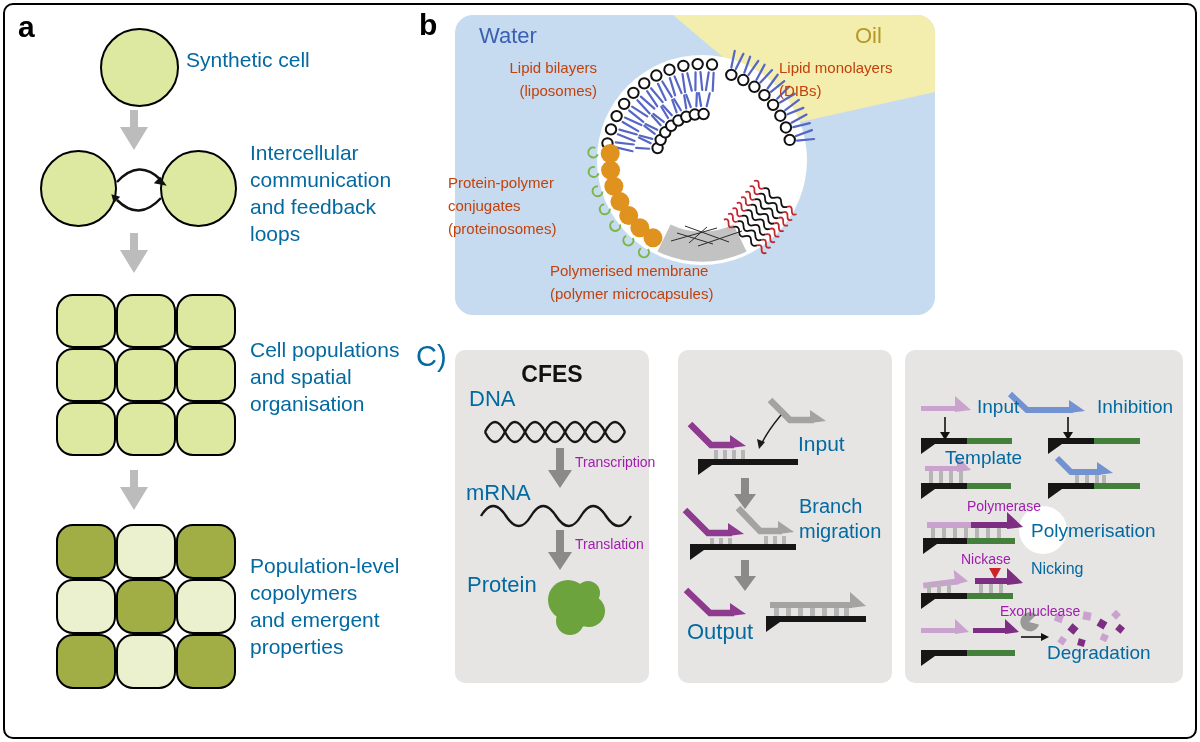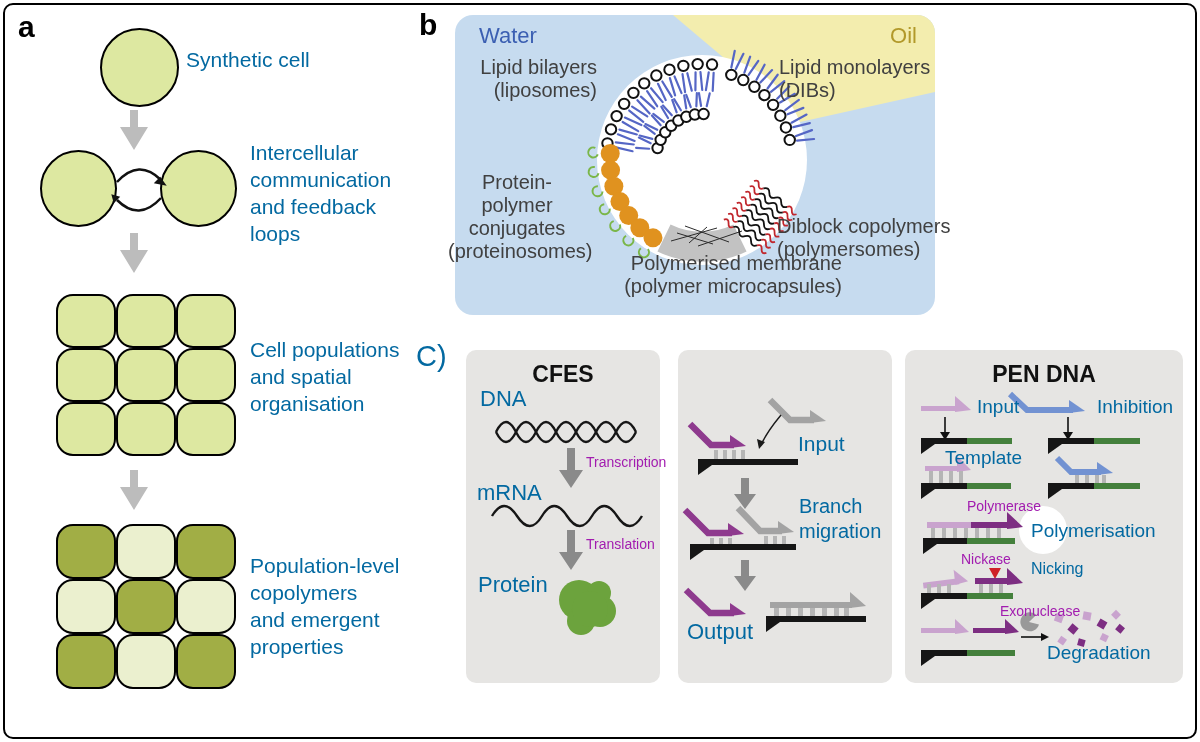--- a/index.html
+++ b/index.html
@@ -2,21 +2,21 @@
 <html><head>
 <meta charset="utf-8">
 <style>
   html,body{margin:0;padding:0;background:#fff}
   #stage{position:relative;width:1200px;height:742px;background:#fff;overflow:hidden;
          font-family:"Liberation Sans",sans-serif;color:#151515}
   .frame{position:absolute;inset:3px;border:2.6px solid #000;border-radius:10px;pointer-events:none}
   .t{position:absolute;white-space:pre-line;color:#0369a1}
   .panel-label{font-weight:bold;font-size:30px;color:#000}
   .cap{font-size:21px;line-height:27px}
-  .blab{font-size:20px;line-height:23px;color:#404040}
+  .blab{font-size:15px;line-height:23px;color:#c2410c}
   .cellcircle{position:absolute;border-radius:50%;border:2.6px solid #000;background:#dde8a1}
   .grid{position:absolute;display:grid;grid-template-columns:repeat(3,60px)}
   .g1{grid-template-rows:repeat(3,54px)}
   .g2{grid-template-rows:repeat(3,55px)}
   .cell{border:2.6px solid #000;border-radius:17px}
   .green{background:#dde8a1}
   .olive{background:#a1ae45}
   .pale{background:#ebf0cf}
   .cbox{position:absolute;top:350px;height:333px;background:#e6e5e3;border-radius:10px}
   .ctitle{position:absolute;left:0;right:0;top:11px;text-align:center;font-weight:bold;font-size:23px;color:#111}
@@ -226,36 +226,34 @@
           <path d="M12,42 q3.75,-5 7.5,0 q3.75,5 7.5,0 q3.75,-5 7.5,0 q3.75,5 7.5,0 " stroke="#111"></path>
           <path d="M42,42 q3,-4.5 6,0 q3,4.5 6,0 " stroke="#c1272d"></path>
           <path d="M0,49 q3,-4.5 6,0 q3,4.5 6,0 " stroke="#c1272d"></path>
           <path d="M12,49 q3.75,-5 7.5,0 q3.75,5 7.5,0 q3.75,-5 7.5,0 q3.75,5 7.5,0 " stroke="#111"></path>
           <path d="M42,49 q3,-4.5 6,0 q3,4.5 6,0 " stroke="#c1272d"></path>
         </g>
       </g>
   </svg>
 
   <div class="t blab" style="left:479px;top:24px;font-size:22px;color:#3b5fb2">Water</div>
-  <div class="t blab" style="left:855px;top:24px;width:62px;text-align:right;font-size:22px;color:#b2992a">Oil</div>
+  <div class="t blab" style="left:855px;top:24px;width:62px;text-align:left;font-size:22px;color:#b2992a">Oil</div>
   <div class="t blab" style="left:455px;top:56px;width:142px;text-align:right">Lipid bilayers
 (liposomes)</div>
   <div class="t blab" style="left:779px;top:56px">Lipid monolayers
 (DIBs)</div>
-  <div class="t blab" style="left:448px;top:171px;width:138px;text-align:center">Protein-polymer
+  <div class="t blab" style="left:448px;top:171px;width:138px;text-align:left">Protein-polymer
 conjugates
 (proteinosomes)</div>
-  <div class="t blab" style="left:777px;top:215px">Diblock copolymers
-(polymersomes)</div>
-  <div class="t blab" style="left:550px;top:252px;width:292px;text-align:right">Polymerised membrane
+  <div class="t blab" style="left:550px;top:259px;width:292px;text-align:left">Polymerised membrane
 (polymer microcapsules)</div>
 
   <div class="t" style="left:416px;top:340px;font-size:29px">C)</div>
 
-  <div class="cbox" style="left:466px;width:194px">
+  <div class="cbox" style="left:455px;width:194px">
     <div class="ctitle">CFES</div>
     <svg class="csvg" width="207" height="333">
       <path d="M30,82 Q40,62 50,82 T70,82 T90,82 T110,82 T130,82 T150,82 T170,82" stroke="#161616" stroke-width="2.4" fill="none"></path>
       <path d="M30,82 Q40,102 50,82 T70,82 T90,82 T110,82 T130,82 T150,82 T170,82" stroke="#161616" stroke-width="2.4" fill="none"></path>
       <polygon points="101,98 109,98 109,120 117,120 105,138 93,120 101,120" fill="#8a8a8a"></polygon>
       <path d="M26,166 Q38,146 51,166 T76,166 T101,166 T126,166 T151,166 T176,166" stroke="#161616" stroke-width="2.4" fill="none"></path>
       <polygon points="101,180 109,180 109,202 117,202 105,220 93,202 101,202" fill="#8a8a8a"></polygon>
       <g fill="#6ca33d">
         <circle cx="113" cy="250" r="20"></circle>
           <circle cx="134" cy="261" r="16"></circle>
@@ -322,21 +320,20 @@
       <rect x="88" y="266" width="100" height="6" fill="#161616"></rect>
       <polygon points="88,272 102,272 88,282" fill="#161616"></polygon>
     </svg>
     <div class="t" style="left:120px;top:82px;font-size:21px">Input</div>
     <div class="t" style="left:121px;top:144px;font-size:20px;line-height:25px">Branch
 migration</div>
     <div class="t" style="left:9px;top:269px;font-size:22px">Output</div>
   </div>
 
   <div class="cbox" style="left:905px;width:278px">
-    <div class="ctitle">PEN DNA</div>
     <svg class="csvg" width="278" height="333">
 
       <rect x="16" y="56" width="36" height="5" fill="#c9a3ce"></rect>
       <polygon points="50,46 66,60 50,62" fill="#c9a3ce"></polygon>
       <line x1="40" y1="67" x2="40" y2="83" stroke="#111" stroke-width="1.6"></line>
       <polygon points="35,82 45,82 40,90" fill="#111"></polygon>
 
       <g>
         <rect x="16" y="88" width="46" height="6" fill="#161616"></rect>
         <rect x="62" y="88" width="45" height="6" fill="#44803c"></rect>

